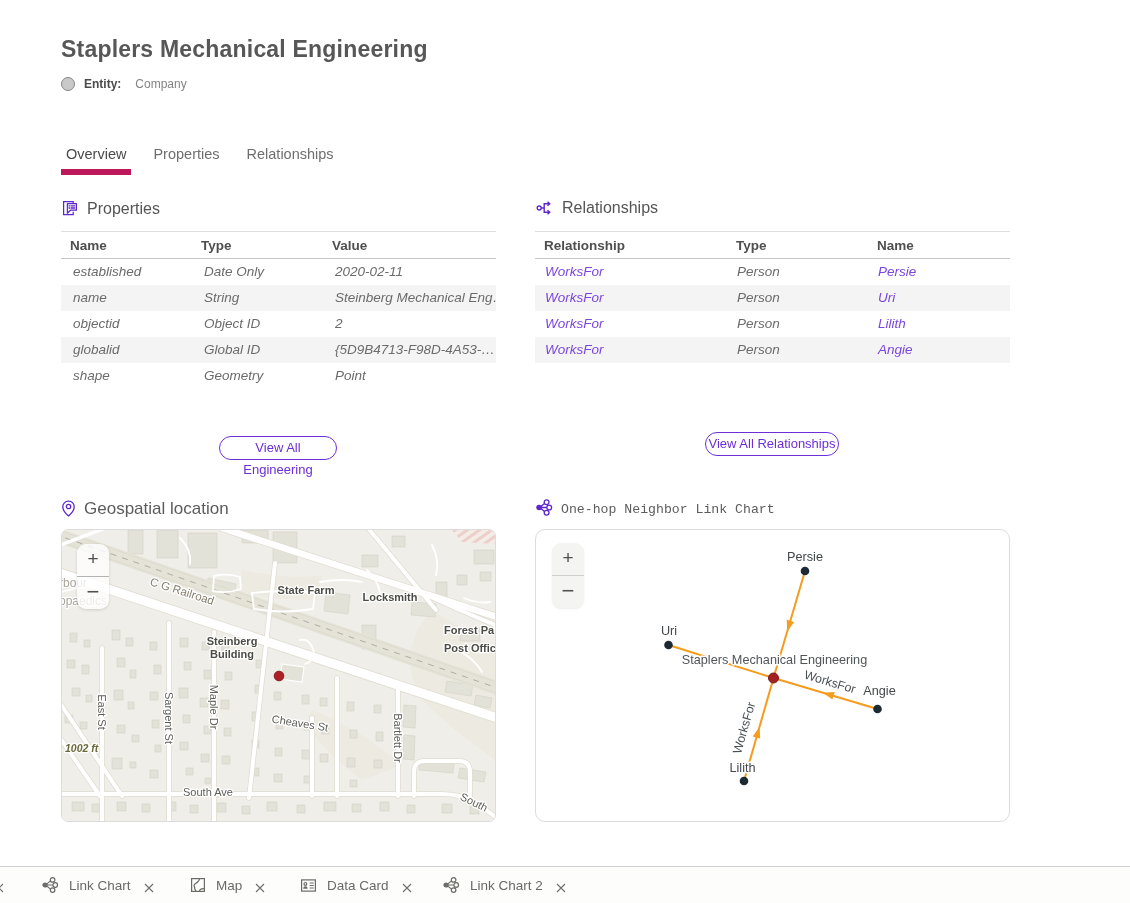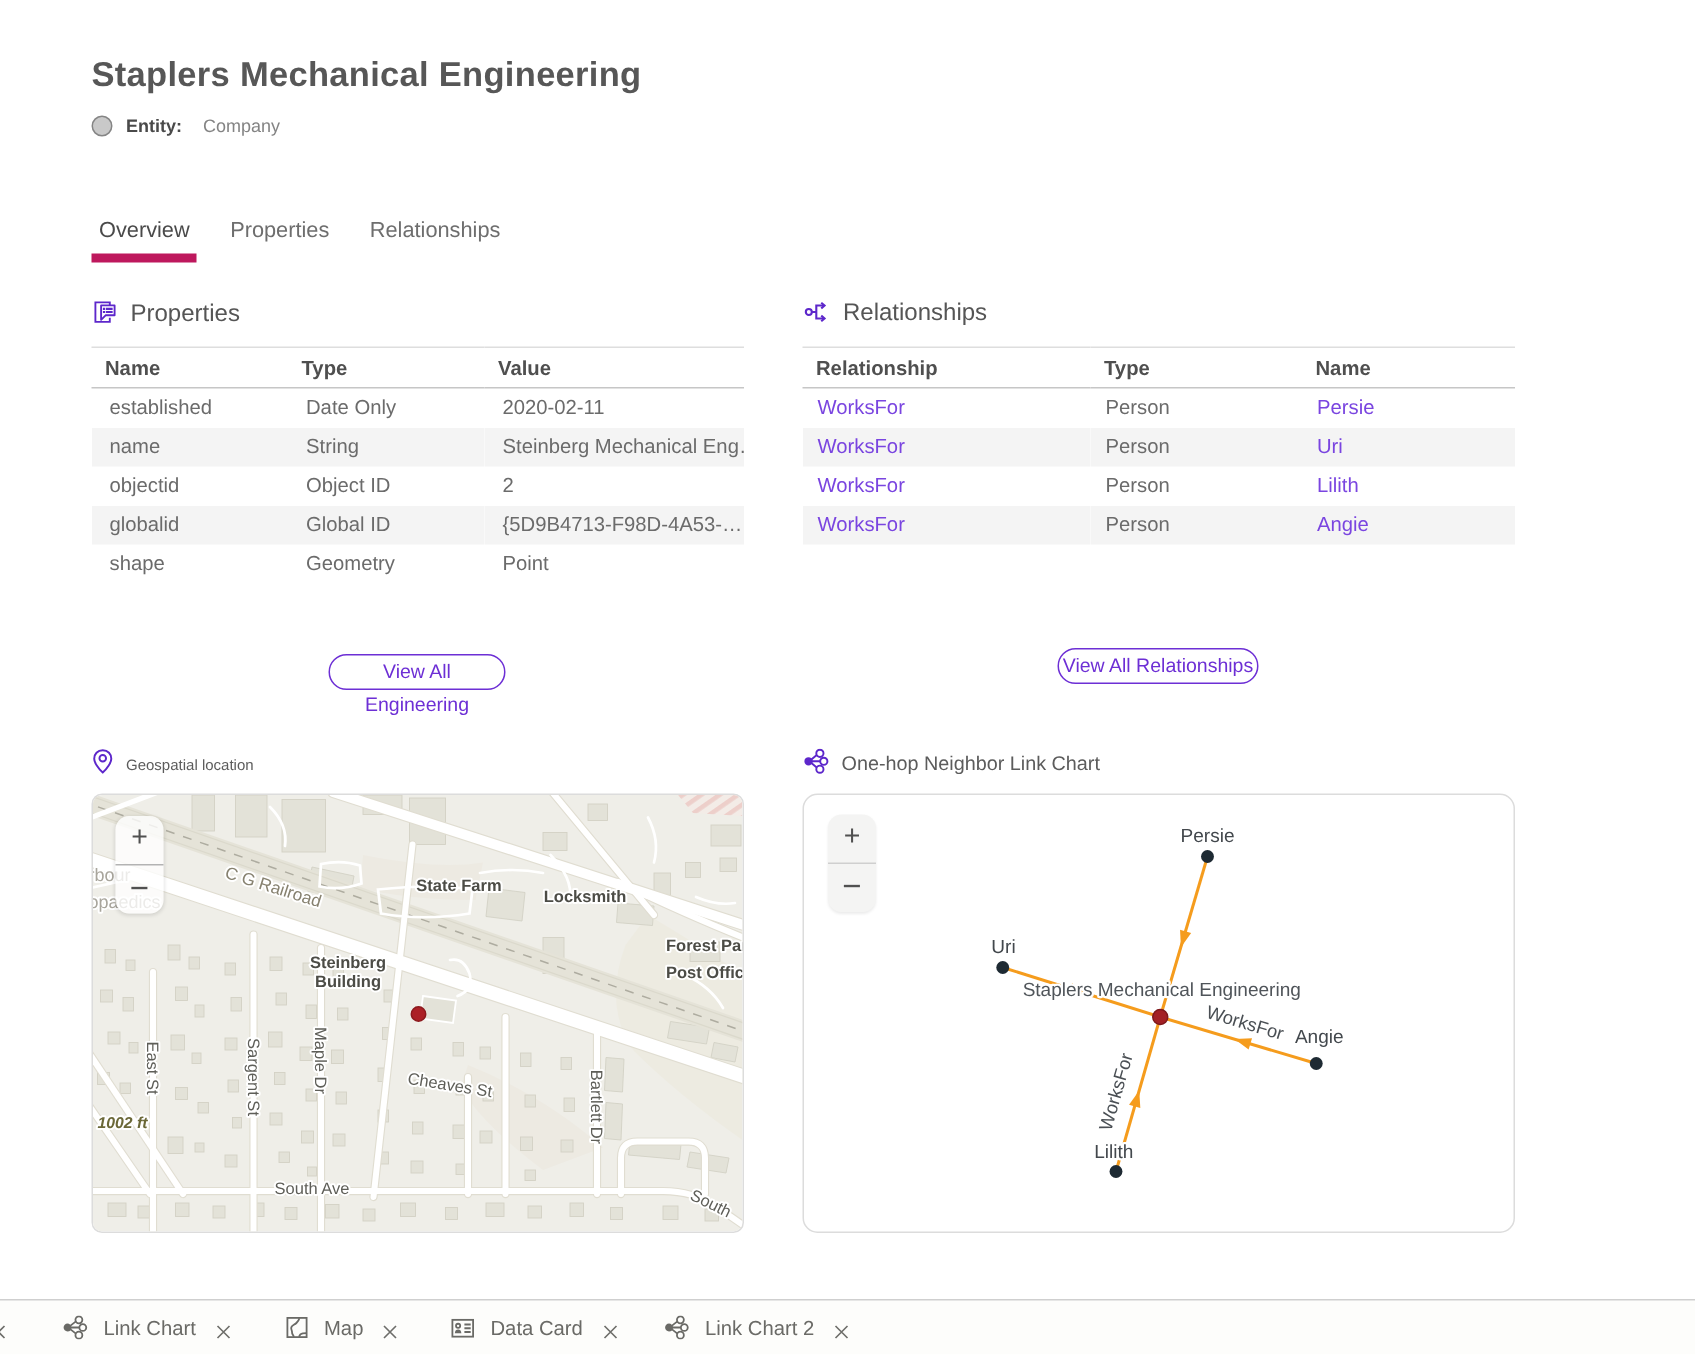--- a/index.html
+++ b/index.html
@@ -9,21 +9,21 @@
   .entity-row { position:absolute; left:61px; top:77px; height:16px; font-size:12px; color:#848484; }
   .entity-dot { display:inline-block; width:14px; height:14px; border-radius:50%; background:#c9c9c9; border:1px solid #858585; vertical-align:-3px; margin-right:9px; }
   .entity-row b { color:#4a4a4a; font-weight:bold; }
   .tabs { position:absolute; left:61px; top:146px; font-size:14.5px; }
   .tab { display:inline-block; padding:0 5px 7px 5px; margin-right:17px; color:#6e6e6e; }
   .tab.active { color:#4a4a4a; border-bottom:6px solid #be185d; }
   .sechead { position:absolute; height:18px; font-size:16px; color:#555; }
   .sechead svg { vertical-align:-3px; margin-right:8px; }
   table.dt { position:absolute; border-collapse:collapse; font-size:13.5px; color:#6b6b6b; table-layout:fixed; }
   table.dt th { text-align:left; font-weight:bold; color:#4f4f4f; border-top:1px solid #dedede; border-bottom:1px solid #c6c6c6; height:27px; padding:0 0 0 9px; font-size:13.5px; }
-  table.dt td { height:26px; padding:0 0 0 12px; white-space:nowrap; overflow:hidden; }
+  table.dt td { height:26px; padding:0 0 0 12px; white-space:nowrap; overflow:hidden;font-style:italic; }
   table.dt tr.alt td { background:#f4f4f4; }
   table.dt2 td { padding-left:10px; }
   a.plink { color:#7a45e0; text-decoration:none; }
   .pillbtn { position:absolute; height:24px; border:1px solid #6d2fd5; border-radius:12px; color:#6d2fd5; font-size:13px; background:#fff; text-align:center; line-height:22px; }
   .card { position:absolute; border:1px solid #dcdcdc; overflow:hidden; background:#fff; }
   .zoomctl { position:absolute; width:32px; height:65px; background:rgba(255,255,255,0.78); border-radius:9px; box-shadow:0 1px 3px rgba(0,0,0,0.14); z-index:5; }
   .zoomctl .zb { width:32px; height:32px; text-align:center; line-height:30px; font-size:19px; color:#505050; }
   .zoomctl .div { height:1px; background:#b3b3b3; margin:0; }
   #dropdown { position:absolute; left:944px; top:30px; width:154px; height:95px; background:#fff; border-radius:4px; box-shadow:0 1px 10px rgba(0,0,0,0.16); }
   .ditem { position:absolute; left:14px; height:17px; font-size:14.5px; color:#8a8a8a; }
@@ -126,27 +126,27 @@
         </tr>
     <tr class="alt">
           <td><a class="plink">WorksFor</a></td>
           <td>Person</td>
           <td><a class="plink">Angie</a></td>
         </tr>
   </tbody>
     </table>
   <div class="pillbtn" style="left:705px; top:432px; width:134px;">View All Relationships</div>
 
-  <div class="sechead" style="left:61px; top:499px; font-size:10px; color:#5c5c5c;">
+  <div class="sechead" style="left:61px; top:499px; font-size:17px; color:#5c5c5c;">
     <svg width="15" height="17" viewBox="0 0 15 17" fill="none" stroke="#5d27cb" stroke-width="1.3">
         <path d="M7.5 1.2 C4 1.2 1.8 3.7 1.8 6.8 C1.8 9.3 4.5 13.5 7.5 16 C10.5 13.5 13.2 9.3 13.2 6.8 C13.2 3.7 11 1.2 7.5 1.2 Z"></path>
         <circle cx="7.5" cy="6.5" r="2.2"></circle>
       </svg>Geospatial location
   </div>
-  <div class="sechead" style="left:536px; top:499px; font-size:13.2px; color:#5c5c5c;">
+  <div class="sechead" style="left:536px; top:499px; font-size:13.2px; color:#5c5c5c;font-family:Liberation Mono, monospace;">
     <svg width="17" height="17" viewBox="0 0 17 17" fill="none" stroke="#5d27cb" stroke-width="1.3">
         <circle cx="3" cy="8.5" r="2.1" fill="#5d27cb"></circle>
         <circle cx="13.2" cy="8.5" r="2.4"></circle>
         <circle cx="10.6" cy="3.2" r="2.4"></circle>
         <circle cx="10.6" cy="13.8" r="2.4"></circle>
         <path d="M5.1 8.5 H10.8 M4.9 7.4 L8.5 4.4 M4.9 9.6 L8.5 12.6"></path>
       </svg>One-hop Neighbor Link Chart
   </div>
 
   <div class="card" style="left:61px; top:529px; width:435px; height:293px; border-radius:7px;">

